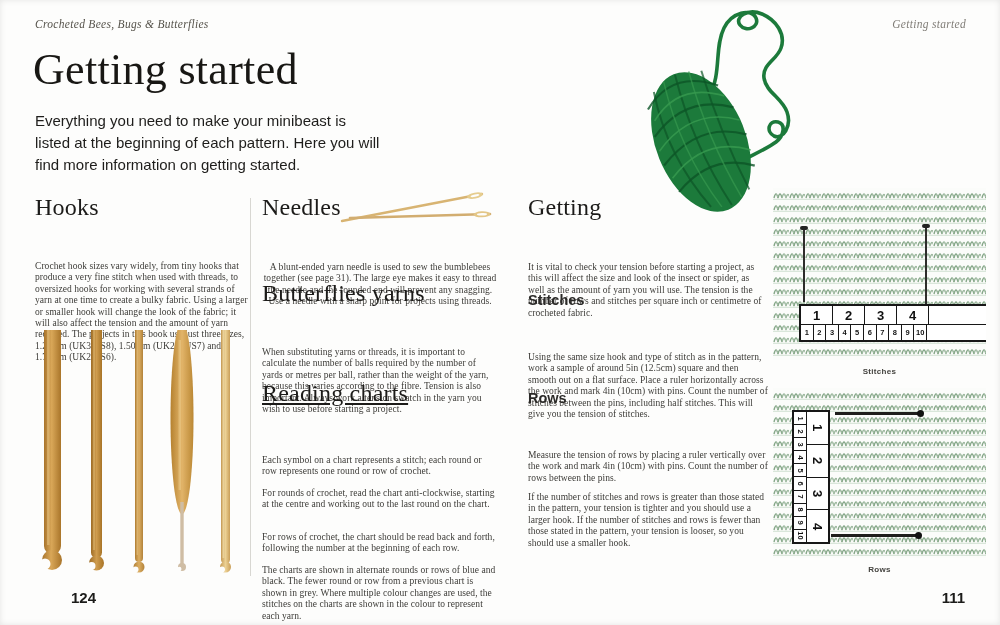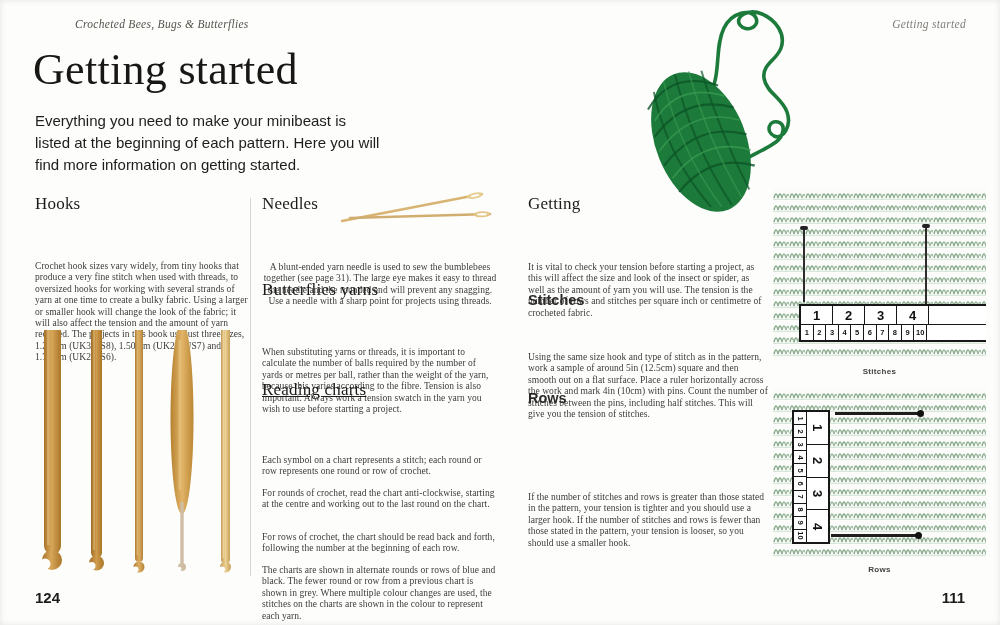--- a/index.html
+++ b/index.html
@@ -1,34 +1,34 @@
 <!DOCTYPE html>
 <html><head>
 <meta charset="utf-8">
 <style>
   html,body{margin:0;padding:0;background:#e9e9e7;}
   .spread{position:relative;width:1000px;height:625px;margin:0 auto;background:#fdfdfc;
           font-family:"Liberation Serif",serif;overflow:hidden;
           box-shadow:inset 0 0 6px rgba(0,0,0,.10);}
   .runhead{position:absolute;top:18px;font-style:italic;font-size:11.5px;letter-spacing:.3px;}
-  .runhead.left{left:35px;color:#55524a;margin-left:40px;}
+  .runhead.left{left:35px;color:#55524a;}
   .runhead.right{right:34px;color:#807d77;}
   .title{position:absolute;left:33px;top:44px;font-size:44px;color:#181714;letter-spacing:.3px;}
   .lead{position:absolute;left:35px;top:110px;width:345px;font-family:"Liberation Sans",sans-serif;
         font-size:15px;line-height:1.45;color:#1e1d1b;}
-  .h-serif{position:absolute;font-size:17px;font-weight:400;color:#1c1b19;letter-spacing:.2px;}
+  .h-serif{position:absolute;font-size:24px;font-weight:400;color:#1c1b19;letter-spacing:.2px;}
   .h-sans{position:absolute;font-family:"Liberation Sans",sans-serif;font-weight:700;
           font-size:14.5px;color:#2b2a28;}
   .body{position:absolute;font-size:9.5px;line-height:1.2;color:#3c3b37;letter-spacing:.05px;margin-top:36px;}
   .col1{left:35px;width:215px;}
   .col2{left:262px;width:236px;}
   .col3{left:528px;width:240px;}
   .vrule{position:absolute;left:250px;top:198px;width:1px;height:378px;background:#d8d7d2;}
   .folio{position:absolute;top:589px;font-family:"Liberation Sans",sans-serif;
-         font-weight:700;font-size:15px;color:#1c1c1a;}
+         font-weight:700;font-size:15px;color:#1c1c1a;margin-left:36px;}
   .folio.left{left:35px;} .folio.right{right:35px;}
   .photo{position:absolute;}
   
   .figure{position:absolute;width:213px;}
   .texture{position:relative;width:213px;background:#fbfcfa;overflow:hidden;}
   .figlabel{margin-top:7px;text-align:center;font-family:"Liberation Sans",sans-serif;
             font-weight:700;font-size:8px;color:#44433f;letter-spacing:.3px;}
   .texsvg{position:absolute;left:0;top:0;width:100%;height:100%;}
   
   .ruler-h{position:absolute;left:26px;right:-2px;top:116px;background:#fff;border:2px solid #171717;}
@@ -178,20 +178,21 @@
     </svg>
   </div>
 
   <div class="h-serif col3" style="top:194px;">Getting</div>
   <div class="body col3" style="top:226px;">It is vital to check your tension before starting a project, as this will affect the size and look of the insect or spider, as well as the amount of yarn you will use. The tension is the number of rows and stitches per square inch or centimetre of crocheted fabric.</div>
 
   <div class="h-sans col3" style="top:292px;">Stitches</div>
   <div class="body col3" style="top:316px;">Using the same size hook and type of stitch as in the pattern, work a sample of around 5in (12.5cm) square and then smooth out on a flat surface. Place a ruler horizontally across the work and mark 4in (10cm) with pins. Count the number of stitches between the pins, including half stitches. This will give you the tension of stitches.</div>
 
   <div class="h-sans col3" style="top:390px;">Rows</div>
+  <div class="body col3" style="top:414px;">Measure the tension of rows by placing a ruler vertically over the work and mark 4in (10cm) with pins. Count the number of rows between the pins.</div>
   <div class="body col3" style="top:456px;">If the number of stitches and rows is greater than those stated in the pattern, your tension is tighter and you should use a larger hook. If the number of stitches and rows is fewer than those stated in the pattern, your tension is looser, so you should use a smaller hook.</div>
 
   <div class="figure" style="left:773px;top:188px;">
     <div class="texture" style="height:172px;">
       <svg class="texsvg" viewBox="0 0 213 172" preserveAspectRatio="none">
         <defs>
           <pattern id="stx1" width="16" height="12" patternUnits="userSpaceOnUse">
             <path d="M1 10 Q3 2 5 10 M5 10 Q7 2 9 10" stroke="#84a687" stroke-width="1.4" fill="none"></path>
             <path d="M9 10 Q11 2 13 10 M13 10 Q15 3 17 10" stroke="#9cb89e" stroke-width="1.3" fill="none"></path>
             <path d="M0 11.3 H16" stroke="#bfd2c0" stroke-width=".7"></path>

